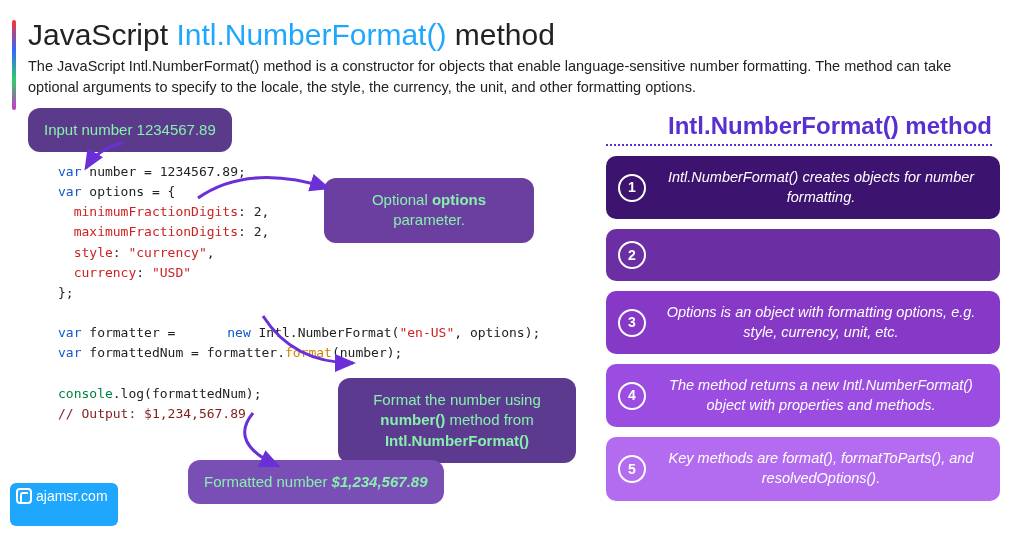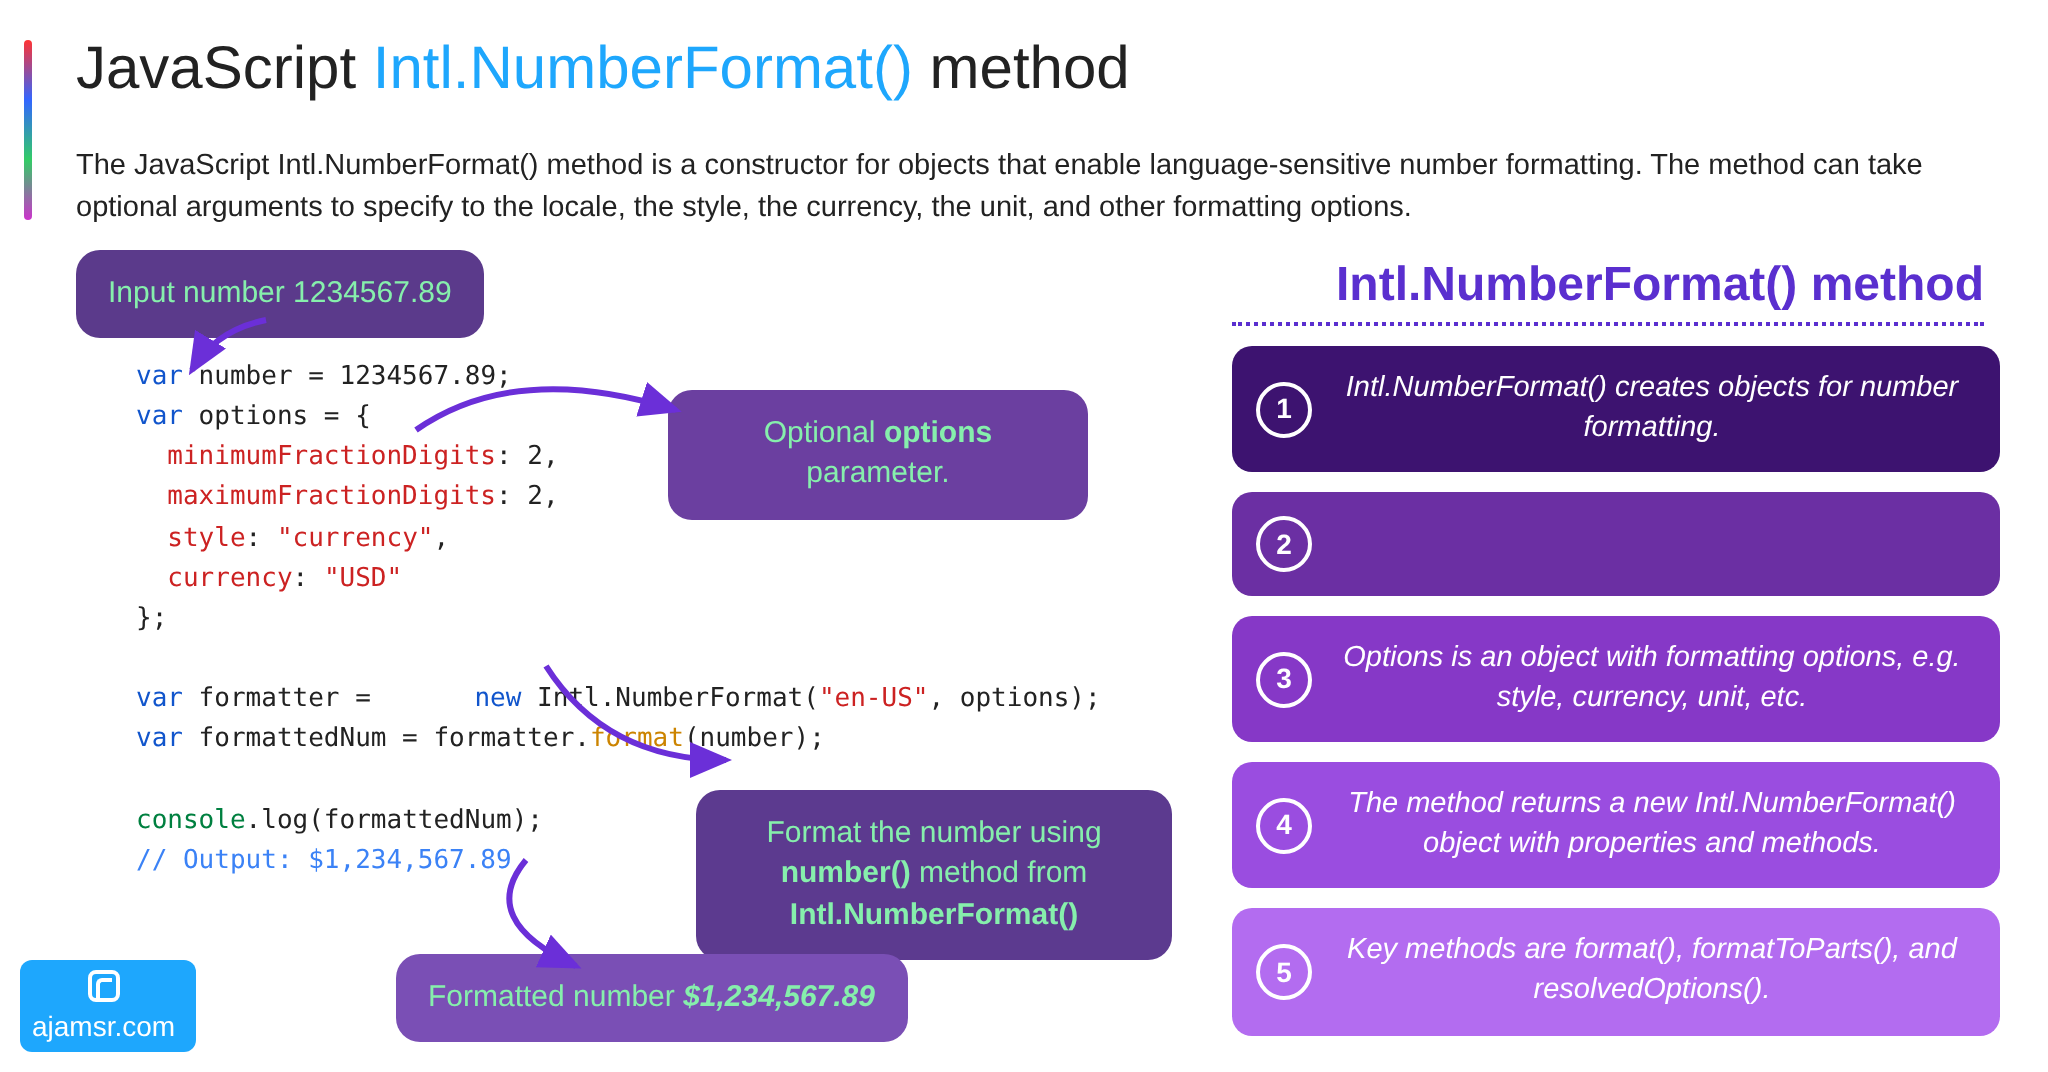--- a/index.html
+++ b/index.html
@@ -14,30 +14,30 @@
   .rainbow-bar {
     position: absolute;
     left: 12px;
     top: 20px;
     width: 4px;
     height: 90px;
     background: linear-gradient(to bottom, #ff3333, #3366ff, #33cc66, #cc33cc);
     border-radius: 2px;
   }
   .content {
-    padding: 18px 24px 0 38px;
+    padding: 18px 24px 0 28px;
   }
   h1.title {
     font-size: 30px;
     font-weight: 400;
     color: #222;
   }
   h1.title .accent { color: #1ea7fd; }
   p.desc {
-    margin-top: 21px;
+    margin-top: 4px;
     font-size: 14.5px;
     line-height: 1.45;
     color: #222;
   }
   .cols {
     display: flex;
     gap: 18px;
     margin-top: 10px;
   }
   .left { flex: 0 0 560px; position: relative; height: 410px;}
@@ -67,35 +67,34 @@
     line-height: 1.55;
     white-space: pre;
     color: #222;
   }
   .kw { color: #1155cc; }
   .prop { color: #cc2222; }
   .str { color: #cc2222; }
   .new { color: #1155cc; margin-left: 44px; }
   .fn { color: #cc8400; }
   .con { color: #008040; }
-  .out{ color:#3b82f6;}
+  .out{ color:#7f1d1d;}
   
   .wm {
     position: absolute;
     left: 10px;
     bottom: 10px;
     background: #1ea7fd;
     color: #fff;
     border-radius: 6px;
-    padding: 5px 10px 5px 6px;
+    padding: 5px 10px 22px 6px;
     font-size: 14px;
     display:flex;
     align-items:center;
     gap:4px;
-    flex-direction:column;
   }
   .wm .logo{
     display:inline-block;
     width:16px;height:16px;border:2px solid #fff;border-radius:4px;
     position:relative;
   }
   .wm .logo:before{
     content:"";position:absolute;left:2px;top:2px;width:6px;height:8px;
     border:2px solid #fff;border-right:none;border-bottom:none;border-radius:3px 0 0 0;
   }

